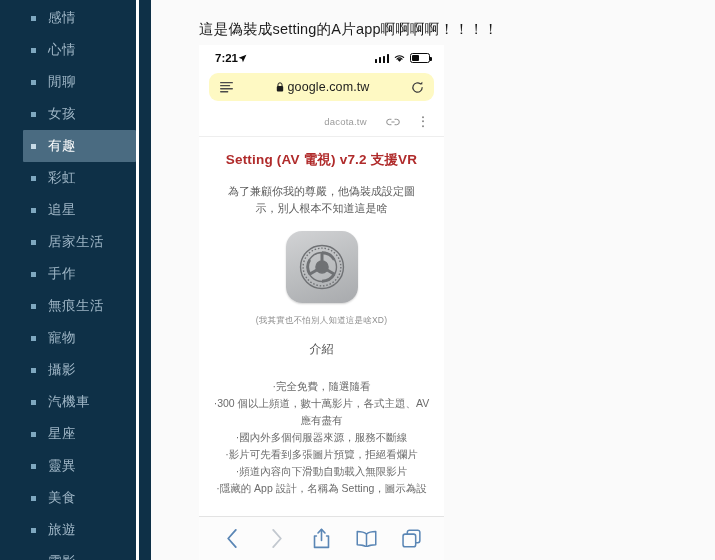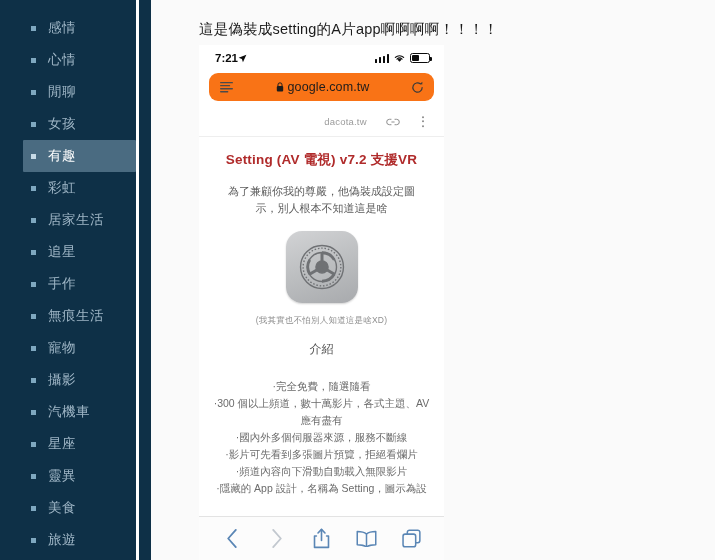--- a/index.html
+++ b/index.html
@@ -9,21 +9,21 @@
     background: #ffffff;
     font-family: "Liberation Sans", "DejaVu Sans", sans-serif;
   }
   .page { position: relative; width: 715px; height: 560px; display: flex; background:#fafafa; }
 
   
   .sidebar {
     width: 136px; height: 560px;
     background: #0e3047;
     flex: 0 0 136px;
-    padding-top: 12px;
+    padding-top: 2px;
     overflow: hidden;
     position: relative;
   }
   .sidebar-divider {
     width: 3px; height: 560px; background: #ffffff; flex: 0 0 3px;
   }
   .sidebar-edge {
     width: 12px; height: 560px; background: #0e3047; flex: 0 0 12px;
   }
   .nav-item {
@@ -110,21 +110,21 @@
   .battery::after {
     content:""; position:absolute; right:-3.2px; top:3px;
     width:1.8px; height:4px; background:#0b0b0b; border-radius:0 1px 1px 0;
   }
   .battery i { display:block; height:100%; width:45%; background:#0b0b0b; border-radius:1px; }
 
   
   .url-bar-wrap { padding: 2px 10px 6px 10px; }
   .url-bar {
     height: 28px;
-    background: #f97316;
+    background: #fef9c3;
     border-radius: 9px;
     display: flex; align-items: center;
     padding: 0 10px;
     position: relative;
   }
   .reader-icon { display:block; }
   .url-center {
     flex: 1 1 auto;
     display: flex; align-items: center; justify-content: center; gap: 4px;
   }
@@ -227,25 +227,25 @@
       <div class="nav-item active">
         <span class="nav-bullet"></span>
         <span class="nav-label">有趣</span>
       </div>
       <div class="nav-item">
         <span class="nav-bullet"></span>
         <span class="nav-label">彩虹</span>
       </div>
       <div class="nav-item">
         <span class="nav-bullet"></span>
+        <span class="nav-label">追星</span>
+      </div>
+      <div class="nav-item">
+        <span class="nav-bullet"></span>
         <span class="nav-label">居家生活</span>
-      </div>
-      <div class="nav-item">
-        <span class="nav-bullet"></span>
-        <span class="nav-label">追星</span>
       </div>
       <div class="nav-item">
         <span class="nav-bullet"></span>
         <span class="nav-label">手作</span>
       </div>
       <div class="nav-item">
         <span class="nav-bullet"></span>
         <span class="nav-label">無痕生活</span>
       </div>
       <div class="nav-item">

